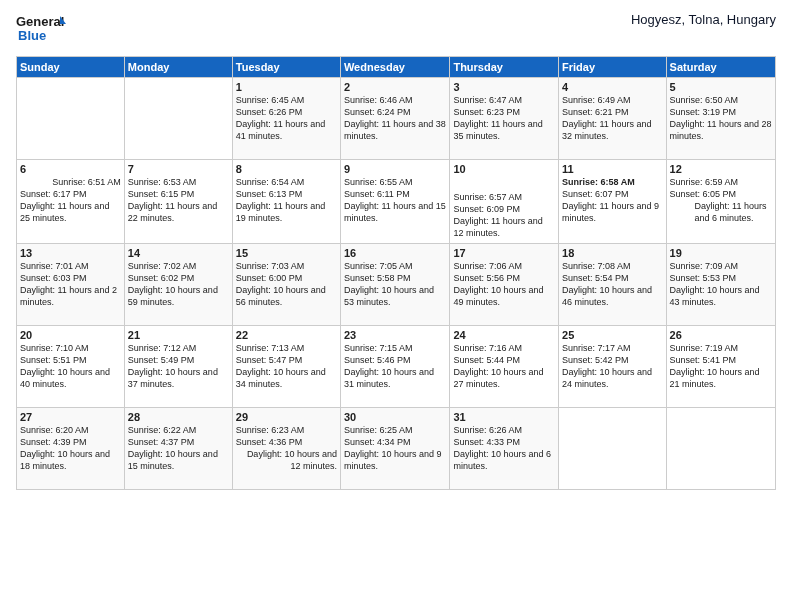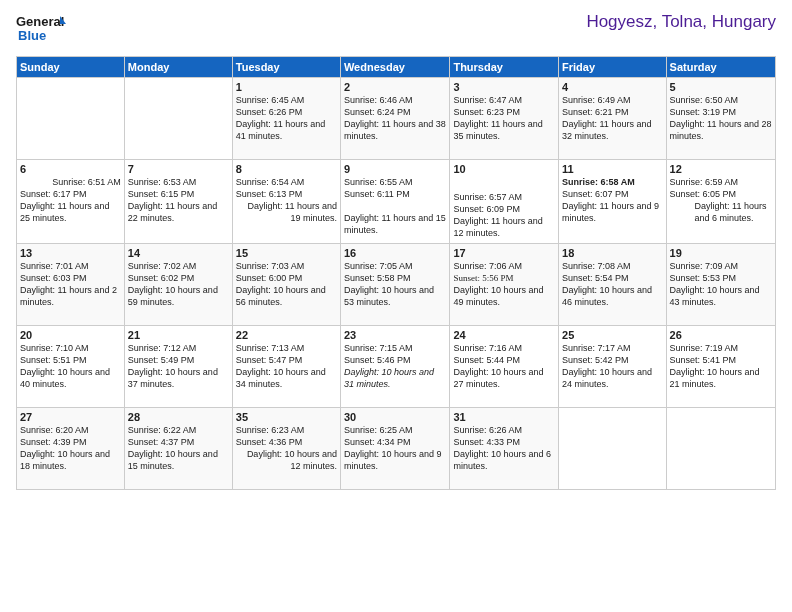--- a/index.html
+++ b/index.html
@@ -29,22 +29,22 @@
     .title-block {
       text-align: right;
     }
     .month-title {
       font-size: 32px;
       font-weight: bold;
       color: #1a1a1a;
       line-height: 1.1;
     }
     .subtitle {
-      font-size: 17px;
-      color: #4c1d95;
+      font-size: 13px;
+      color: #0f172a;
       text-align: left;
     }
     table {
       width: 100%;
       border-collapse: collapse;
       font-size: 9.5px;
     }
     thead th {
       background-color: #1565C0;
       color: #fff;
@@ -150,27 +150,27 @@
           <td>
             <span class="day-num">7</span>
             <span style="display:block;line-height:1.35;">Sunrise: 6:53 AM</span>
             <span style="display:block;line-height:1.35;">Sunset: 6:15 PM</span>
             <span style="display:block;line-height:1.35;">Daylight: 11 hours and 22 minutes.</span>
           </td>
           <td>
             <span class="day-num">8</span>
             <span style="display:block;line-height:1.35;">Sunrise: 6:54 AM</span>
             <span style="display:block;line-height:1.35;">Sunset: 6:13 PM</span>
-            <span style="display:block;line-height:1.35;text-align:right;">Daylight: 11 hours and 19 minutes.</span>
+            <span style="display:block;line-height:1.35;">Daylight: 11 hours and 19 minutes.</span>
           </td>
           <td>
             <span class="day-num">9</span>
             <span style="display:block;line-height:1.35;">Sunrise: 6:55 AM</span>
             <span style="display:block;line-height:1.35;">Sunset: 6:11 PM</span>
-            <span style="display:block;line-height:1.35;margin-top:12px;">Daylight: 11 hours and 15 minutes.</span>
+            <span style="display:block;line-height:1.35;">Daylight: 11 hours and 15 minutes.</span>
           </td>
           <td>
             <span class="day-num">10</span>
             <span style="display:block;line-height:1.35;margin-top:16px;">Sunrise: 6:57 AM</span>
             <span style="display:block;line-height:1.35;">Sunset: 6:09 PM</span>
             <span style="display:block;line-height:1.35;">Daylight: 11 hours and 12 minutes.</span>
           </td>
           <td>
             <span class="day-num">11</span>
             <span style="display:block;line-height:1.35;font-weight:bold;">Sunrise: 6:58 AM</span>
@@ -205,21 +205,21 @@
           </td>
           <td>
             <span class="day-num">16</span>
             <span style="display:block;line-height:1.35;">Sunrise: 7:05 AM</span>
             <span style="display:block;line-height:1.35;">Sunset: 5:58 PM</span>
             <span style="display:block;line-height:1.35;">Daylight: 10 hours and 53 minutes.</span>
           </td>
           <td>
             <span class="day-num">17</span>
             <span style="display:block;line-height:1.35;">Sunrise: 7:06 AM</span>
-            <span style="display:block;line-height:1.35;font-family:Liberation Serif, serif;">Sunset: 5:56 PM</span>
+            <span style="display:block;line-height:1.35;">Sunset: 5:56 PM</span>
             <span style="display:block;line-height:1.35;">Daylight: 10 hours and 49 minutes.</span>
           </td>
           <td>
             <span class="day-num">18</span>
             <span style="display:block;line-height:1.35;">Sunrise: 7:08 AM</span>
             <span style="display:block;line-height:1.35;">Sunset: 5:54 PM</span>
             <span style="display:block;line-height:1.35;">Daylight: 10 hours and 46 minutes.</span>
           </td>
           <td>
             <span class="day-num">19</span>
@@ -244,21 +244,21 @@
           <td>
             <span class="day-num">22</span>
             <span style="display:block;line-height:1.35;">Sunrise: 7:13 AM</span>
             <span style="display:block;line-height:1.35;">Sunset: 5:47 PM</span>
             <span style="display:block;line-height:1.35;">Daylight: 10 hours and 34 minutes.</span>
           </td>
           <td>
             <span class="day-num">23</span>
             <span style="display:block;line-height:1.35;">Sunrise: 7:15 AM</span>
             <span style="display:block;line-height:1.35;">Sunset: 5:46 PM</span>
-            <span style="display:block;line-height:1.35;font-style:italic;">Daylight: 10 hours and 31 minutes.</span>
+            <span style="display:block;line-height:1.35;">Daylight: 10 hours and 31 minutes.</span>
           </td>
           <td>
             <span class="day-num">24</span>
             <span style="display:block;line-height:1.35;">Sunrise: 7:16 AM</span>
             <span style="display:block;line-height:1.35;">Sunset: 5:44 PM</span>
             <span style="display:block;line-height:1.35;">Daylight: 10 hours and 27 minutes.</span>
           </td>
           <td>
             <span class="day-num">25</span>
             <span style="display:block;line-height:1.35;">Sunrise: 7:17 AM</span>
@@ -279,21 +279,21 @@
             <span style="display:block;line-height:1.35;">Sunset: 4:39 PM</span>
             <span style="display:block;line-height:1.35;">Daylight: 10 hours and 18 minutes.</span>
           </td>
           <td>
             <span class="day-num">28</span>
             <span style="display:block;line-height:1.35;">Sunrise: 6:22 AM</span>
             <span style="display:block;line-height:1.35;">Sunset: 4:37 PM</span>
             <span style="display:block;line-height:1.35;">Daylight: 10 hours and 15 minutes.</span>
           </td>
           <td>
-            <span class="day-num">35</span>
+            <span class="day-num">29</span>
             <span style="display:block;line-height:1.35;">Sunrise: 6:23 AM</span>
             <span style="display:block;line-height:1.35;">Sunset: 4:36 PM</span>
             <span style="display:block;line-height:1.35;text-align:right;">Daylight: 10 hours and 12 minutes.</span>
           </td>
           <td>
             <span class="day-num">30</span>
             <span style="display:block;line-height:1.35;">Sunrise: 6:25 AM</span>
             <span style="display:block;line-height:1.35;">Sunset: 4:34 PM</span>
             <span style="display:block;line-height:1.35;">Daylight: 10 hours and 9 minutes.</span>
           </td>

